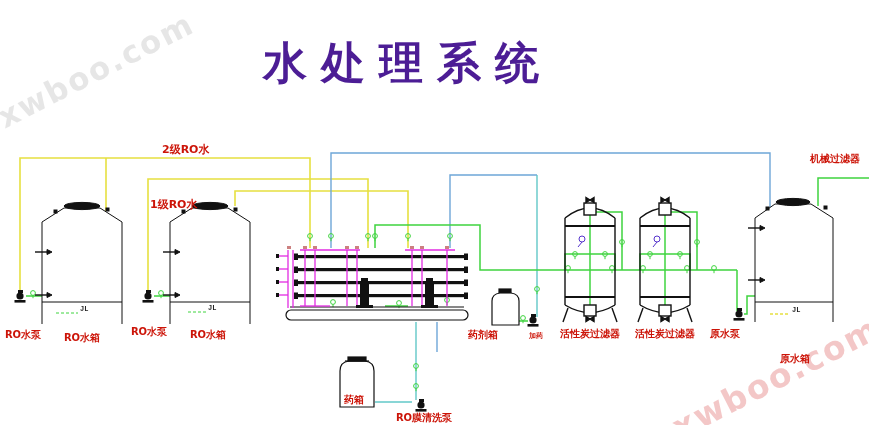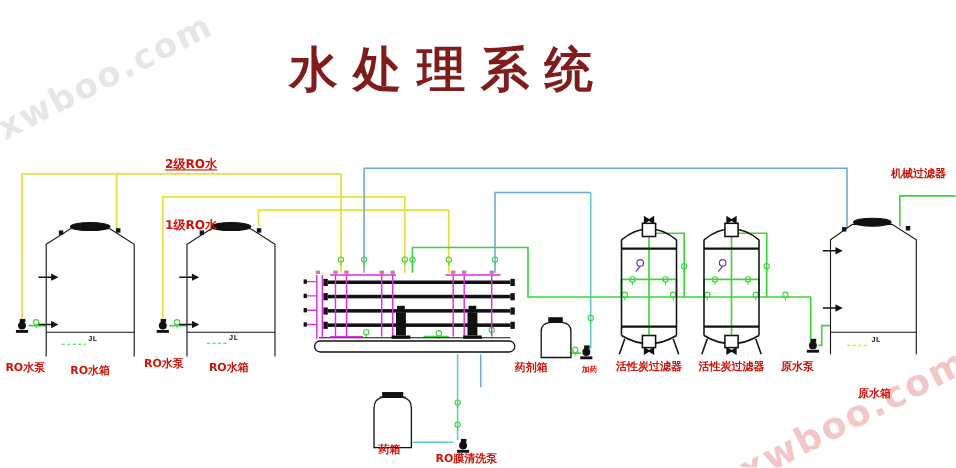--- a/index.html
+++ b/index.html
@@ -10,21 +10,21 @@
   #diagram-svg{position:absolute;left:0;top:0;width:869px;height:425px;}
   .wm{
     position:absolute;font-family:"DejaVu Sans",sans-serif;font-weight:bold;
     transform:rotate(-27deg);letter-spacing:2px;pointer-events:none;white-space:nowrap;
   }
   .wm-tl{left:-12px;top:52px;font-size:31px;color:rgba(205,205,205,0.50);}
   .wm-br{left:662px;top:358px;font-size:33px;color:rgba(236,165,165,0.62);}
   .title{
     position:absolute;left:408px;top:34px;transform:translateX(-50%);
     font-family:"DejaVu Serif",serif;font-weight:700;font-size:44px;
-    color:#7f1d1d;letter-spacing:14px;white-space:nowrap;
+    color:#4c1d95;letter-spacing:14px;white-space:nowrap;
   }
   .lbl{
     position:absolute;transform:translateX(-50%);color:#cc1408;font-weight:bold;
     font-size:10px;white-space:nowrap;letter-spacing:0px;line-height:1;
   }
   .lbl-line{transform:none;font-size:11px;}
   .lbl-tiny{font-size:7px;text-align:center;}
   .jl{
     position:absolute;color:#222;font-size:7px;font-weight:bold;line-height:1;
     font-family:Liberation Mono, monospace;white-space:nowrap;
@@ -285,30 +285,30 @@
         <use href="#pump-sym" x="533" y="322"></use>
       </g>
     <g>
         <use href="#pump-sym" x="421" y="407"></use>
       </g>
     <g>
         <use href="#pump-sym" x="739" y="316"></use>
       </g>
   </svg>
 
-  <div class="lbl lbl-line" style="left:150px;top:144px;text-decoration:underline;">2级RO水</div>
+  <div class="lbl lbl-line" style="left:162px;top:144px;">2级RO水</div>
   <div class="lbl lbl-line" style="left:150px;top:176px;margin-top:23px;">1级RO水</div>
   <div class="lbl lbl-line" style="left:810px;top:154px;font-size:10px;">机械过滤器</div>
 
   <div class="lbl" style="left:23px;top:330px;">RO水泵</div>
   <div class="lbl" style="left:82px;top:333px;">RO水箱</div>
   <div class="lbl" style="left:149px;top:327px;">RO水泵</div>
   <div class="lbl" style="left:208px;top:330px;">RO水箱</div>
 
-  <div class="lbl" style="left:354px;top:405px;">药箱</div>
+  <div class="lbl" style="left:354px;top:395px;">药箱</div>
   <div class="lbl" style="left:424px;top:413px;">RO膜清洗泵</div>
 
   <div class="lbl" style="left:483px;top:330px;">药剂箱</div>
   <div class="lbl lbl-tiny" style="left:536px;top:333px;">加药</div>
 
   <div class="lbl" style="left:590px;top:329px;">活性炭过滤器</div>
   <div class="lbl" style="left:665px;top:329px;">活性炭过滤器</div>
   <div class="lbl" style="left:725px;top:329px;">原水泵</div>
   <div class="lbl" style="left:795px;top:330px;margin-top:24px;">原水箱</div>
 

